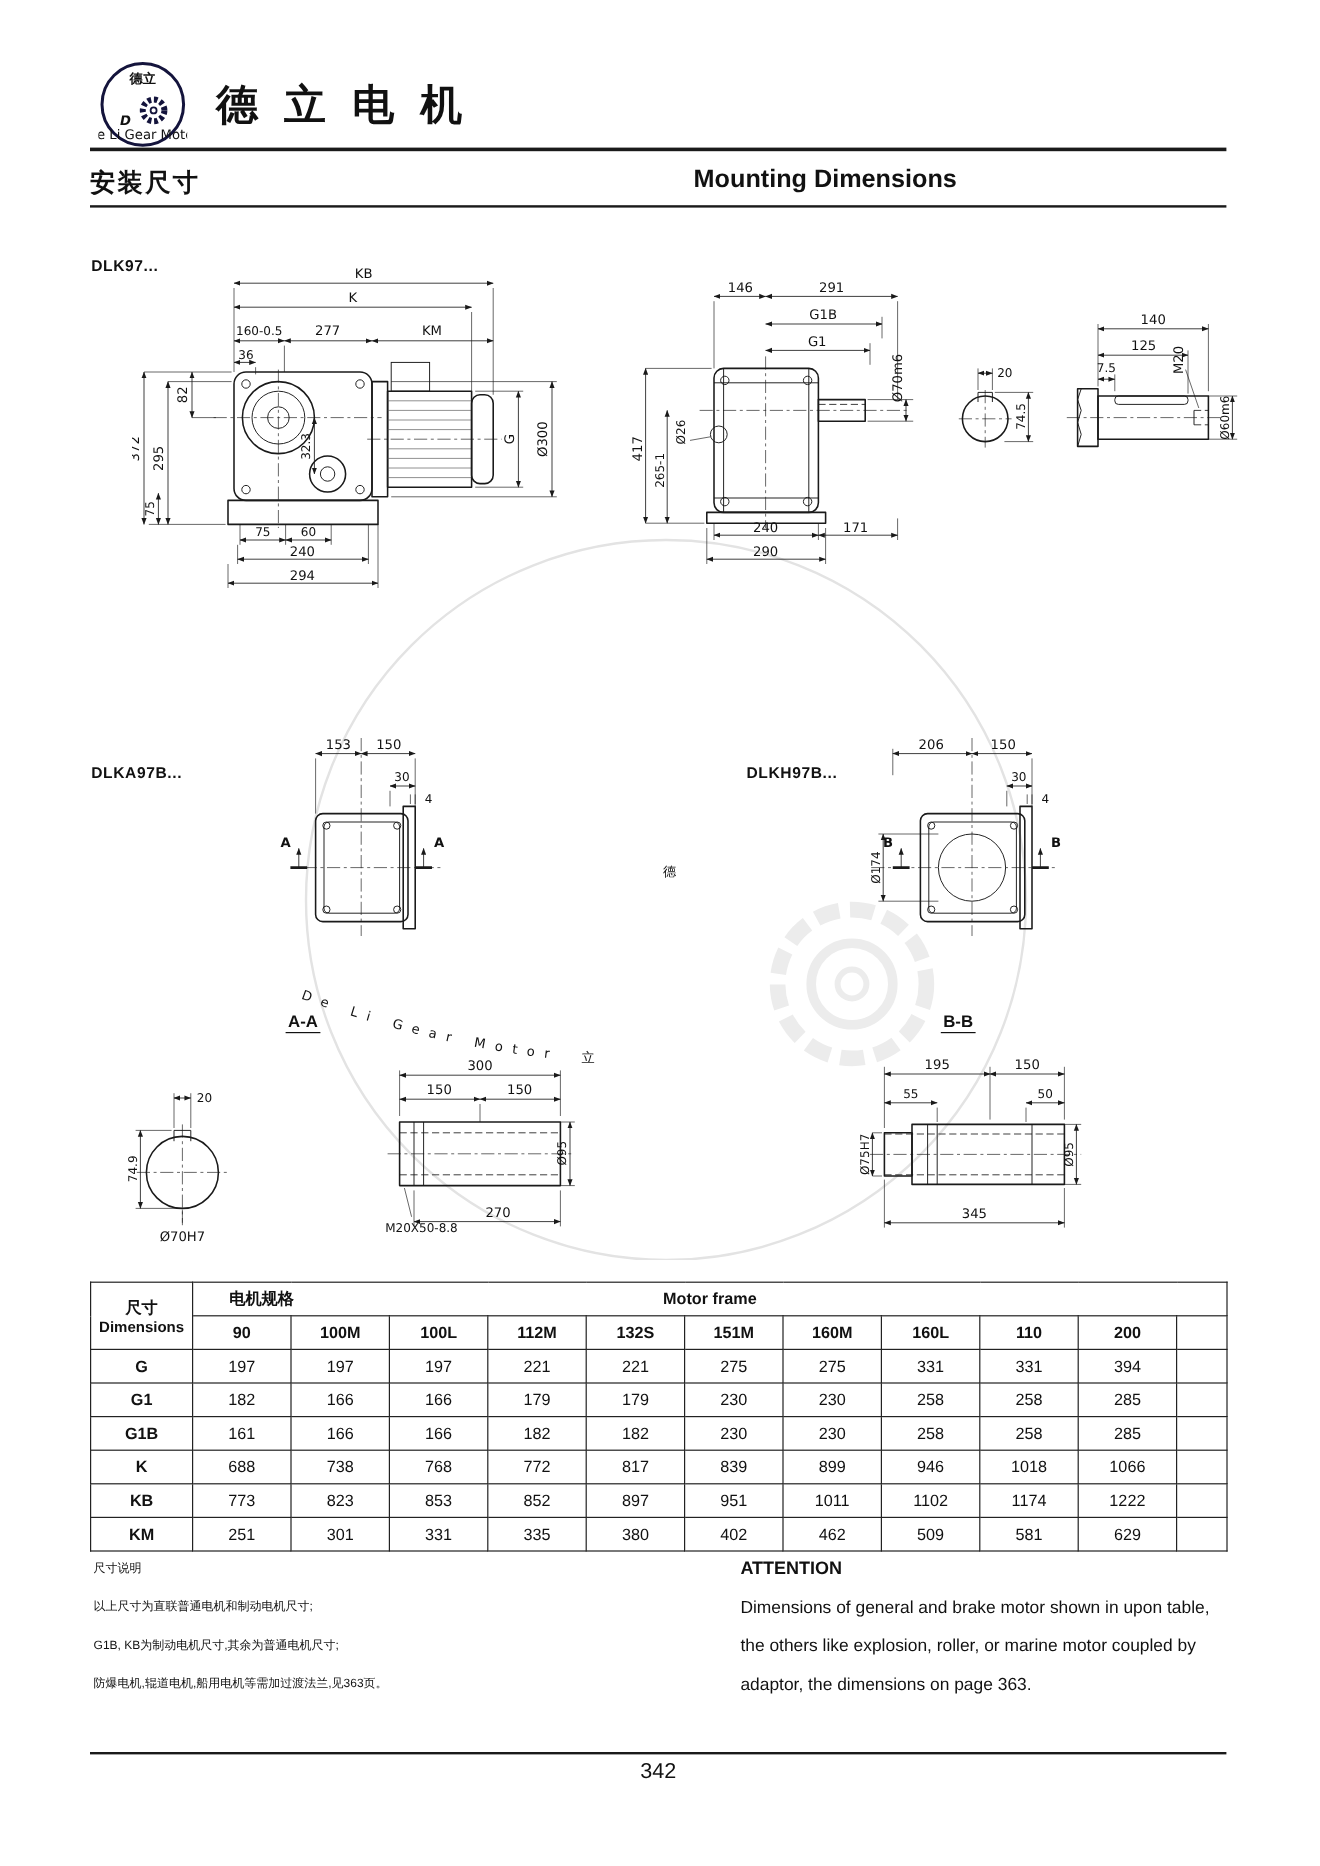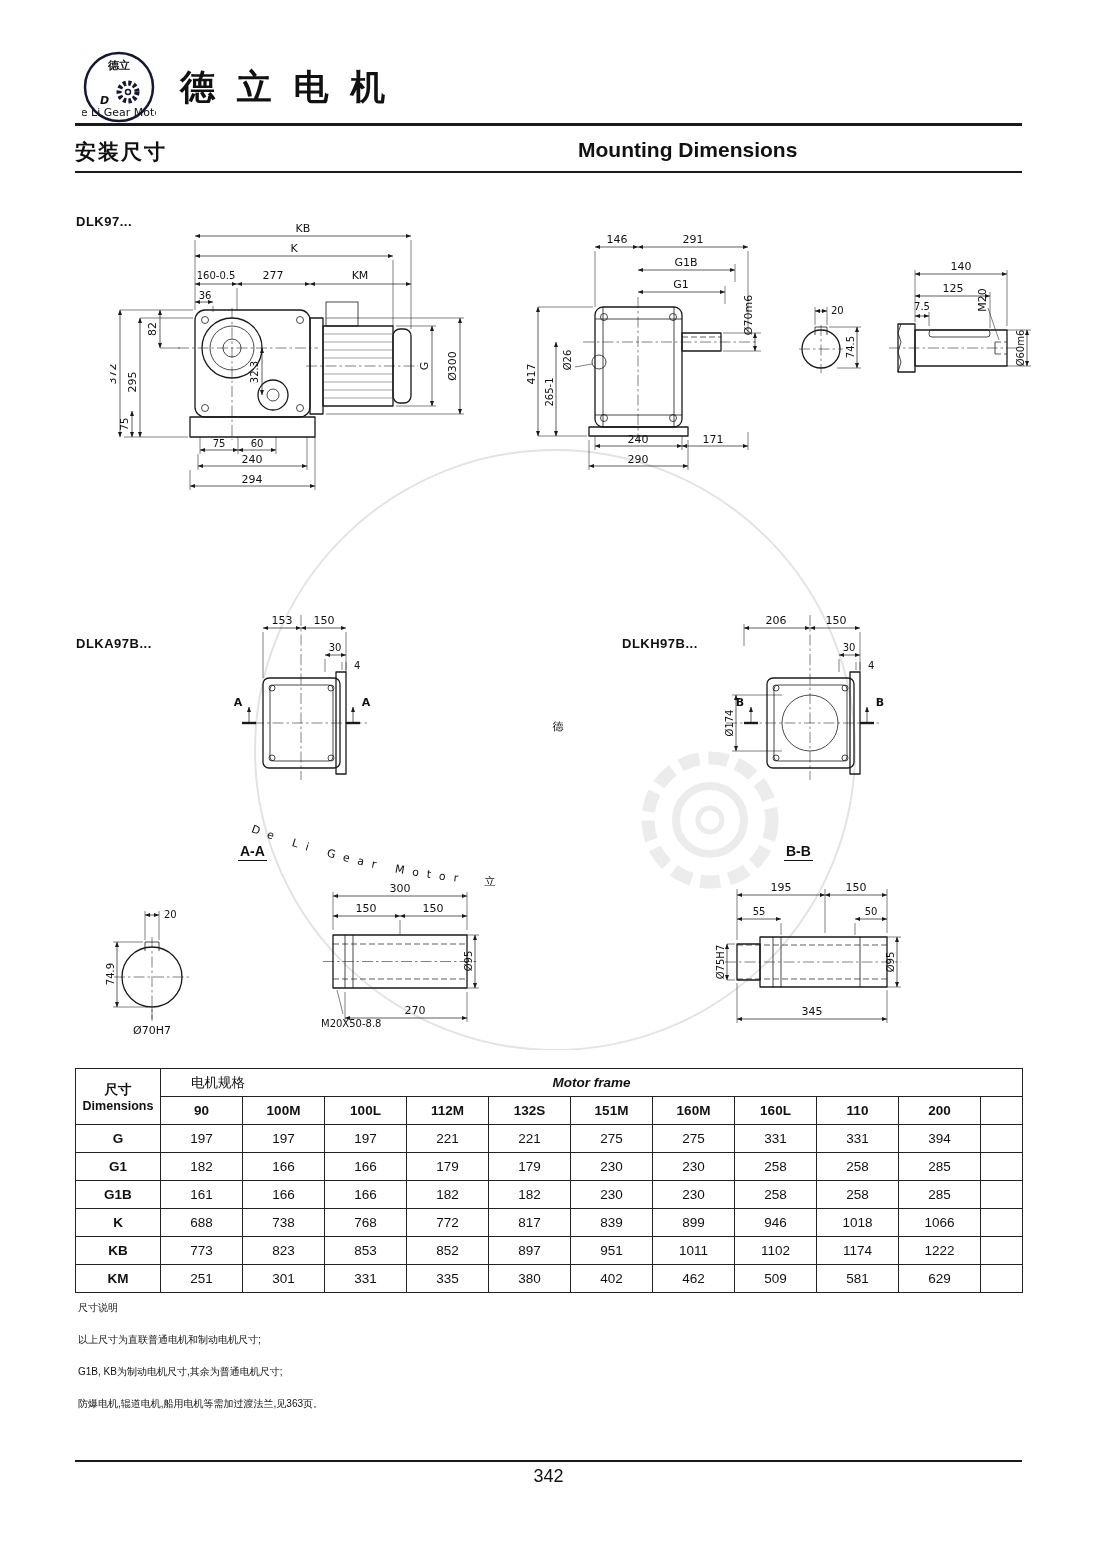--- a/index.html
+++ b/index.html
@@ -23,22 +23,22 @@
   svg .sec{stroke:#1a1a1a;stroke-width:2.4;fill:none;}
   svg text{font-family:"DejaVu Sans","Liberation Sans",sans-serif;font-size:11px;fill:#111;}
   svg text.s10{font-size:10px;}
   
   .dim-table{position:absolute;left:75px;top:1068px;border-collapse:collapse;table-layout:fixed;
              width:947px;font-size:13.5px;}
   .dim-table th,.dim-table td{border:1px solid #222;text-align:center;vertical-align:middle;
              padding:0;height:27px;font-weight:normal;}
   .dim-table th{font-weight:bold;}
   .spec-cell{position:relative;}
-  .spec-zh{position:absolute;left:10px;top:50%;transform:translateY(-50%);font-weight:normal;padding-left:20px;}
-  .spec-en{display:block;text-align:center;font-weight:bold;font-style:italic;}
+  .spec-zh{position:absolute;left:10px;top:50%;transform:translateY(-50%);font-weight:bold;padding-left:20px;}
+  .spec-en{display:block;text-align:center;font-weight:bold;}
   .dimen-sub{font-size:12.5px;}
   .notes-zh{position:absolute;left:78px;top:1292px;font-size:10px;line-height:32px;}
   .notes-en{position:absolute;left:617px;top:1292px;font-size:14.5px;line-height:32px;}
   .notes-en .nt{font-weight:bold;font-size:15px;}
   .page-num{position:absolute;left:75px;top:1466px;width:947px;text-align:center;font-size:18px;}
 </style>
 </head>
 <body>
 
 <div class="page">
@@ -619,17 +619,23 @@
         </tr>
       </tbody>
   </table>
 
   <div class="notes-zh">
     <div>尺寸说明</div>
     <div>以上尺寸为直联普通电机和制动电机尺寸;</div>
     <div>G1B, KB为制动电机尺寸,其余为普通电机尺寸;</div>
     <div>防爆电机,辊道电机,船用电机等需加过渡法兰,见363页。</div>
   </div>
+  <div class="notes-en">
+    <div class="nt">ATTENTION</div>
+    <div>Dimensions of general and brake motor shown in upon table,</div>
+    <div>the others like explosion, roller, or marine motor coupled by</div>
+    <div>adaptor, the dimensions on page 363.</div>
+  </div>
 
   <div class="rule" style="left:75px;top:1460px;width:947px;height:1.5px;"></div>
   <div class="page-num">342</div>
 
 </div>
 
 </body></html>

